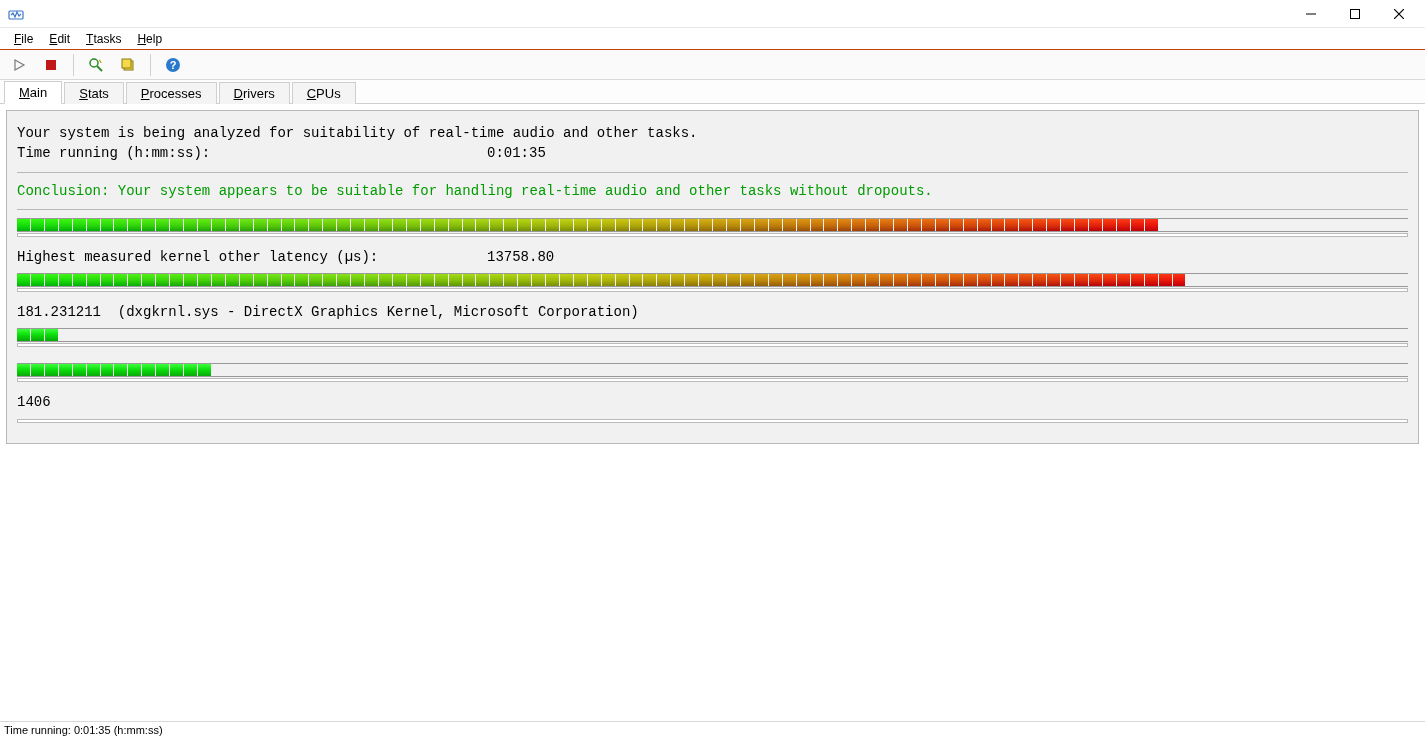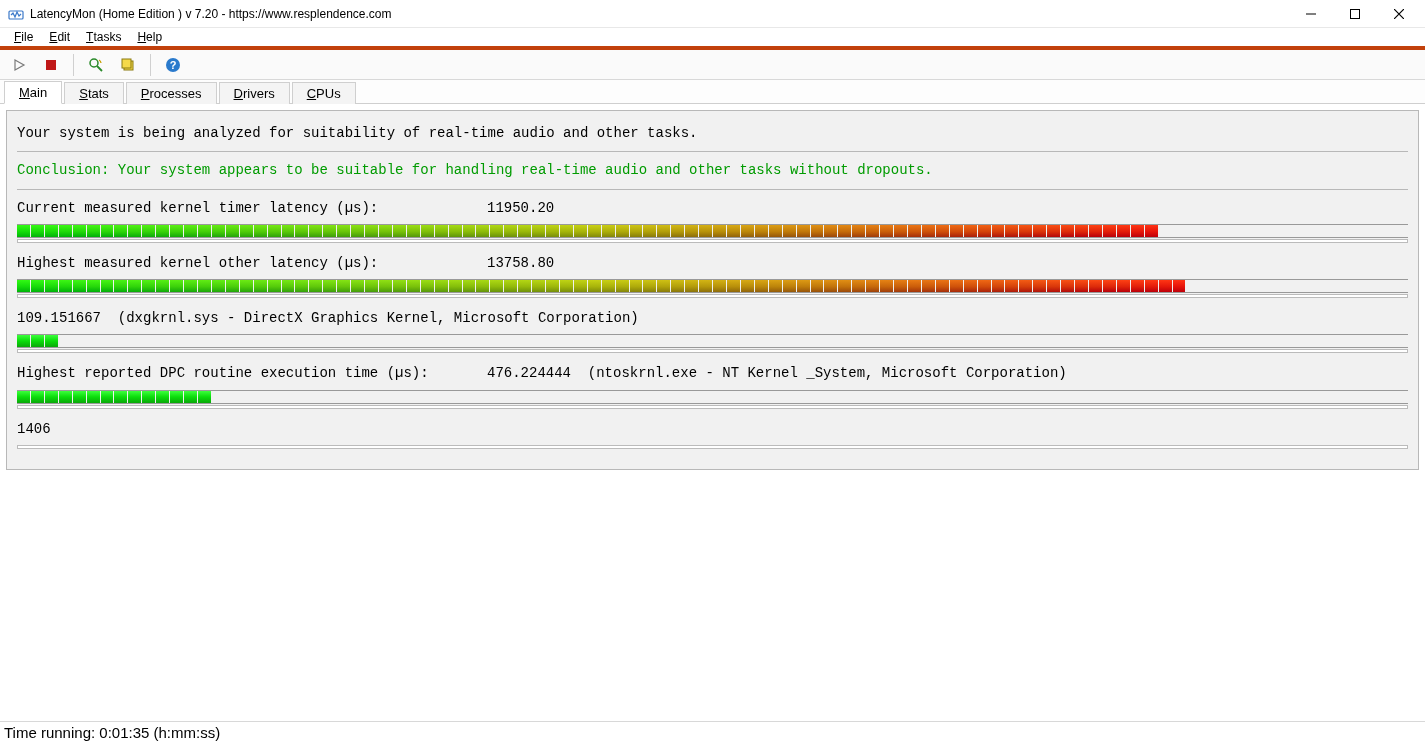--- a/index.html
+++ b/index.html
@@ -38,21 +38,21 @@
     display: flex; align-items: center; justify-content: center;
     font-size: 13px;
   }
   
   .menubar {
     height: 22px;
     display: flex;
     align-items: center;
     padding: 0 6px;
     background: #fff;
-    border-bottom: 4px solid #c2410c;
+    border-bottom: 1px solid #c2410c;
   }
   .menu-item {
     padding: 2px 8px;
     font-size: 12px;
     cursor: default;
   }
   .menu-item .ul { text-decoration: underline; }
   
   .toolbar {
     height: 30px;
@@ -154,36 +154,35 @@
     height: 4px;
     border: 1px solid #bbb;
     background: #fff;
   }
   
   .statusbar {
     position: absolute;
     left: 0; bottom: 0; right: 0;
     height: 20px;
     border-top: 1px solid #d8d8d8;
-    font-size: 15px;
+    font-size: 11px;
     padding: 2px 4px;
     background: #fff;
   }
 </style>
 </head>
 <body>
 
 <div class="titlebar">
   <span class="app-icon">
     <svg width="16" height="16" viewBox="0 0 16 16">
       <rect x="1" y="5" width="14" height="8" rx="1" fill="none" stroke="#3a78c9" stroke-width="1.2"></rect>
       <path d="M3 9 L5 7 L7 11 L9 6 L11 10 L13 8" fill="none" stroke="#3a78c9" stroke-width="1.2"></path>
     </svg>
   </span>
-  <span class="title-text">LatencyMon  (Home Edition )  v 7.20 - https://www.resplendence.com</span>
   <div class="win-controls">
     <div class="win-btn">
       <svg width="10" height="10" viewBox="0 0 10 10">
           <path d="M0 5 H10" stroke="#000" stroke-width="1"></path>
         </svg>
     </div>
     <div class="win-btn">
       <svg width="10" height="10" viewBox="0 0 10 10">
           <rect x="0.5" y="0.5" width="9" height="9" fill="none" stroke="#000" stroke-width="1"></rect>
         </svg>
@@ -241,28 +240,28 @@
   <div class="tab active"><span class="ul">M</span>ain</div>
   <div class="tab"><span class="ul">S</span>tats</div>
   <div class="tab"><span class="ul">P</span>rocesses</div>
   <div class="tab"><span class="ul">D</span>rivers</div>
   <div class="tab"><span class="ul">C</span>PUs</div>
 </div>
 
 <div class="content">
   <div class="panel">
     <div>Your system is being analyzed for suitability of real-time audio and other tasks.</div>
+    <div class="row">
+      <span class="label-col">Time running (h:mm:ss):</span>
+      <span class="value-col">0:01:35</span>
+    </div>
     <hr class="hr">
     <div class="conclusion">Conclusion: Your system appears to be suitable for handling real-time audio and other tasks without dropouts.</div>
     <hr class="hr">
     <div id="metrics-host">
-        <div class="row">
-          <span class="label-col">Current measured kernel timer latency (µs):</span>
-          <span class="value-col">11950.20</span>
-        </div>
         <div class="bar-wrap">
           <div class="bar-track">
             <div class="seg" style="background: linear-gradient(rgb(50, 250, 20) 0%, rgb(20, 220, 10) 55%, rgb(0, 180, 10) 100%);"></div>
             <div class="seg" style="background: linear-gradient(rgb(54, 249, 20) 0%, rgb(24, 219, 10) 55%, rgb(0, 179, 10) 100%);"></div>
             <div class="seg" style="background: linear-gradient(rgb(57, 248, 20) 0%, rgb(27, 218, 10) 55%, rgb(0, 178, 10) 100%);"></div>
             <div class="seg" style="background: linear-gradient(rgb(61, 247, 20) 0%, rgb(31, 217, 10) 55%, rgb(0, 177, 10) 100%);"></div>
             <div class="seg" style="background: linear-gradient(rgb(65, 246, 20) 0%, rgb(35, 216, 10) 55%, rgb(0, 176, 10) 100%);"></div>
             <div class="seg" style="background: linear-gradient(rgb(69, 245, 20) 0%, rgb(39, 215, 10) 55%, rgb(0, 175, 10) 100%);"></div>
             <div class="seg" style="background: linear-gradient(rgb(72, 244, 20) 0%, rgb(42, 214, 10) 55%, rgb(2, 174, 10) 100%);"></div>
             <div class="seg" style="background: linear-gradient(rgb(76, 243, 20) 0%, rgb(46, 213, 10) 55%, rgb(6, 173, 10) 100%);"></div>
@@ -466,21 +465,21 @@
             <div class="seg" style="background: transparent;"></div>
             <div class="seg" style="background: transparent;"></div>
             <div class="seg" style="background: transparent;"></div>
             <div class="seg" style="background: transparent;"></div>
             <div class="seg" style="background: transparent;"></div>
           </div>
           <div class="bar-slider"></div>
         </div>
         <div style="height: 6px;"></div>
         <div class="row">
-          <span class="value-col">109.151667  (dxgkrnl.sys - DirectX Graphics Kernel, Microsoft Corporation)</span>
+          <span class="value-col">181.231211  (dxgkrnl.sys - DirectX Graphics Kernel, Microsoft Corporation)</span>
         </div>
         <div class="bar-wrap">
           <div class="bar-track">
             <div class="seg" style="background: linear-gradient(rgb(60, 255, 60) 0%, rgb(11, 220, 11) 50%, rgb(10, 168, 10) 100%);"></div>
             <div class="seg" style="background: linear-gradient(rgb(60, 255, 60) 0%, rgb(11, 220, 11) 50%, rgb(10, 168, 10) 100%);"></div>
             <div class="seg" style="background: linear-gradient(rgb(60, 255, 60) 0%, rgb(11, 220, 11) 50%, rgb(10, 168, 10) 100%);"></div>
             <div class="seg" style="background: transparent;"></div>
             <div class="seg" style="background: transparent;"></div>
             <div class="seg" style="background: transparent;"></div>
             <div class="seg" style="background: transparent;"></div>
@@ -574,24 +573,20 @@
             <div class="seg" style="background: transparent;"></div>
             <div class="seg" style="background: transparent;"></div>
             <div class="seg" style="background: transparent;"></div>
             <div class="seg" style="background: transparent;"></div>
             <div class="seg" style="background: transparent;"></div>
             <div class="seg" style="background: transparent;"></div>
           </div>
           <div class="bar-slider"></div>
         </div>
         <div style="height: 6px;"></div>
-        <div class="row">
-          <span class="label-col">Highest reported DPC routine execution time (µs):</span>
-          <span class="value-col">476.224444  (ntoskrnl.exe - NT Kernel _System, Microsoft Corporation)</span>
-        </div>
         <div class="bar-wrap">
           <div class="bar-track">
             <div class="seg" style="background: linear-gradient(rgb(60, 255, 60) 0%, rgb(11, 220, 11) 50%, rgb(10, 168, 10) 100%);"></div>
             <div class="seg" style="background: linear-gradient(rgb(60, 255, 60) 0%, rgb(11, 220, 11) 50%, rgb(10, 168, 10) 100%);"></div>
             <div class="seg" style="background: linear-gradient(rgb(60, 255, 60) 0%, rgb(11, 220, 11) 50%, rgb(10, 168, 10) 100%);"></div>
             <div class="seg" style="background: linear-gradient(rgb(60, 255, 60) 0%, rgb(11, 220, 11) 50%, rgb(10, 168, 10) 100%);"></div>
             <div class="seg" style="background: linear-gradient(rgb(60, 255, 60) 0%, rgb(11, 220, 11) 50%, rgb(10, 168, 10) 100%);"></div>
             <div class="seg" style="background: linear-gradient(rgb(60, 255, 60) 0%, rgb(11, 220, 11) 50%, rgb(10, 168, 10) 100%);"></div>
             <div class="seg" style="background: linear-gradient(rgb(60, 255, 60) 0%, rgb(11, 220, 11) 50%, rgb(10, 168, 10) 100%);"></div>
             <div class="seg" style="background: linear-gradient(rgb(60, 255, 60) 0%, rgb(11, 220, 11) 50%, rgb(10, 168, 10) 100%);"></div>

